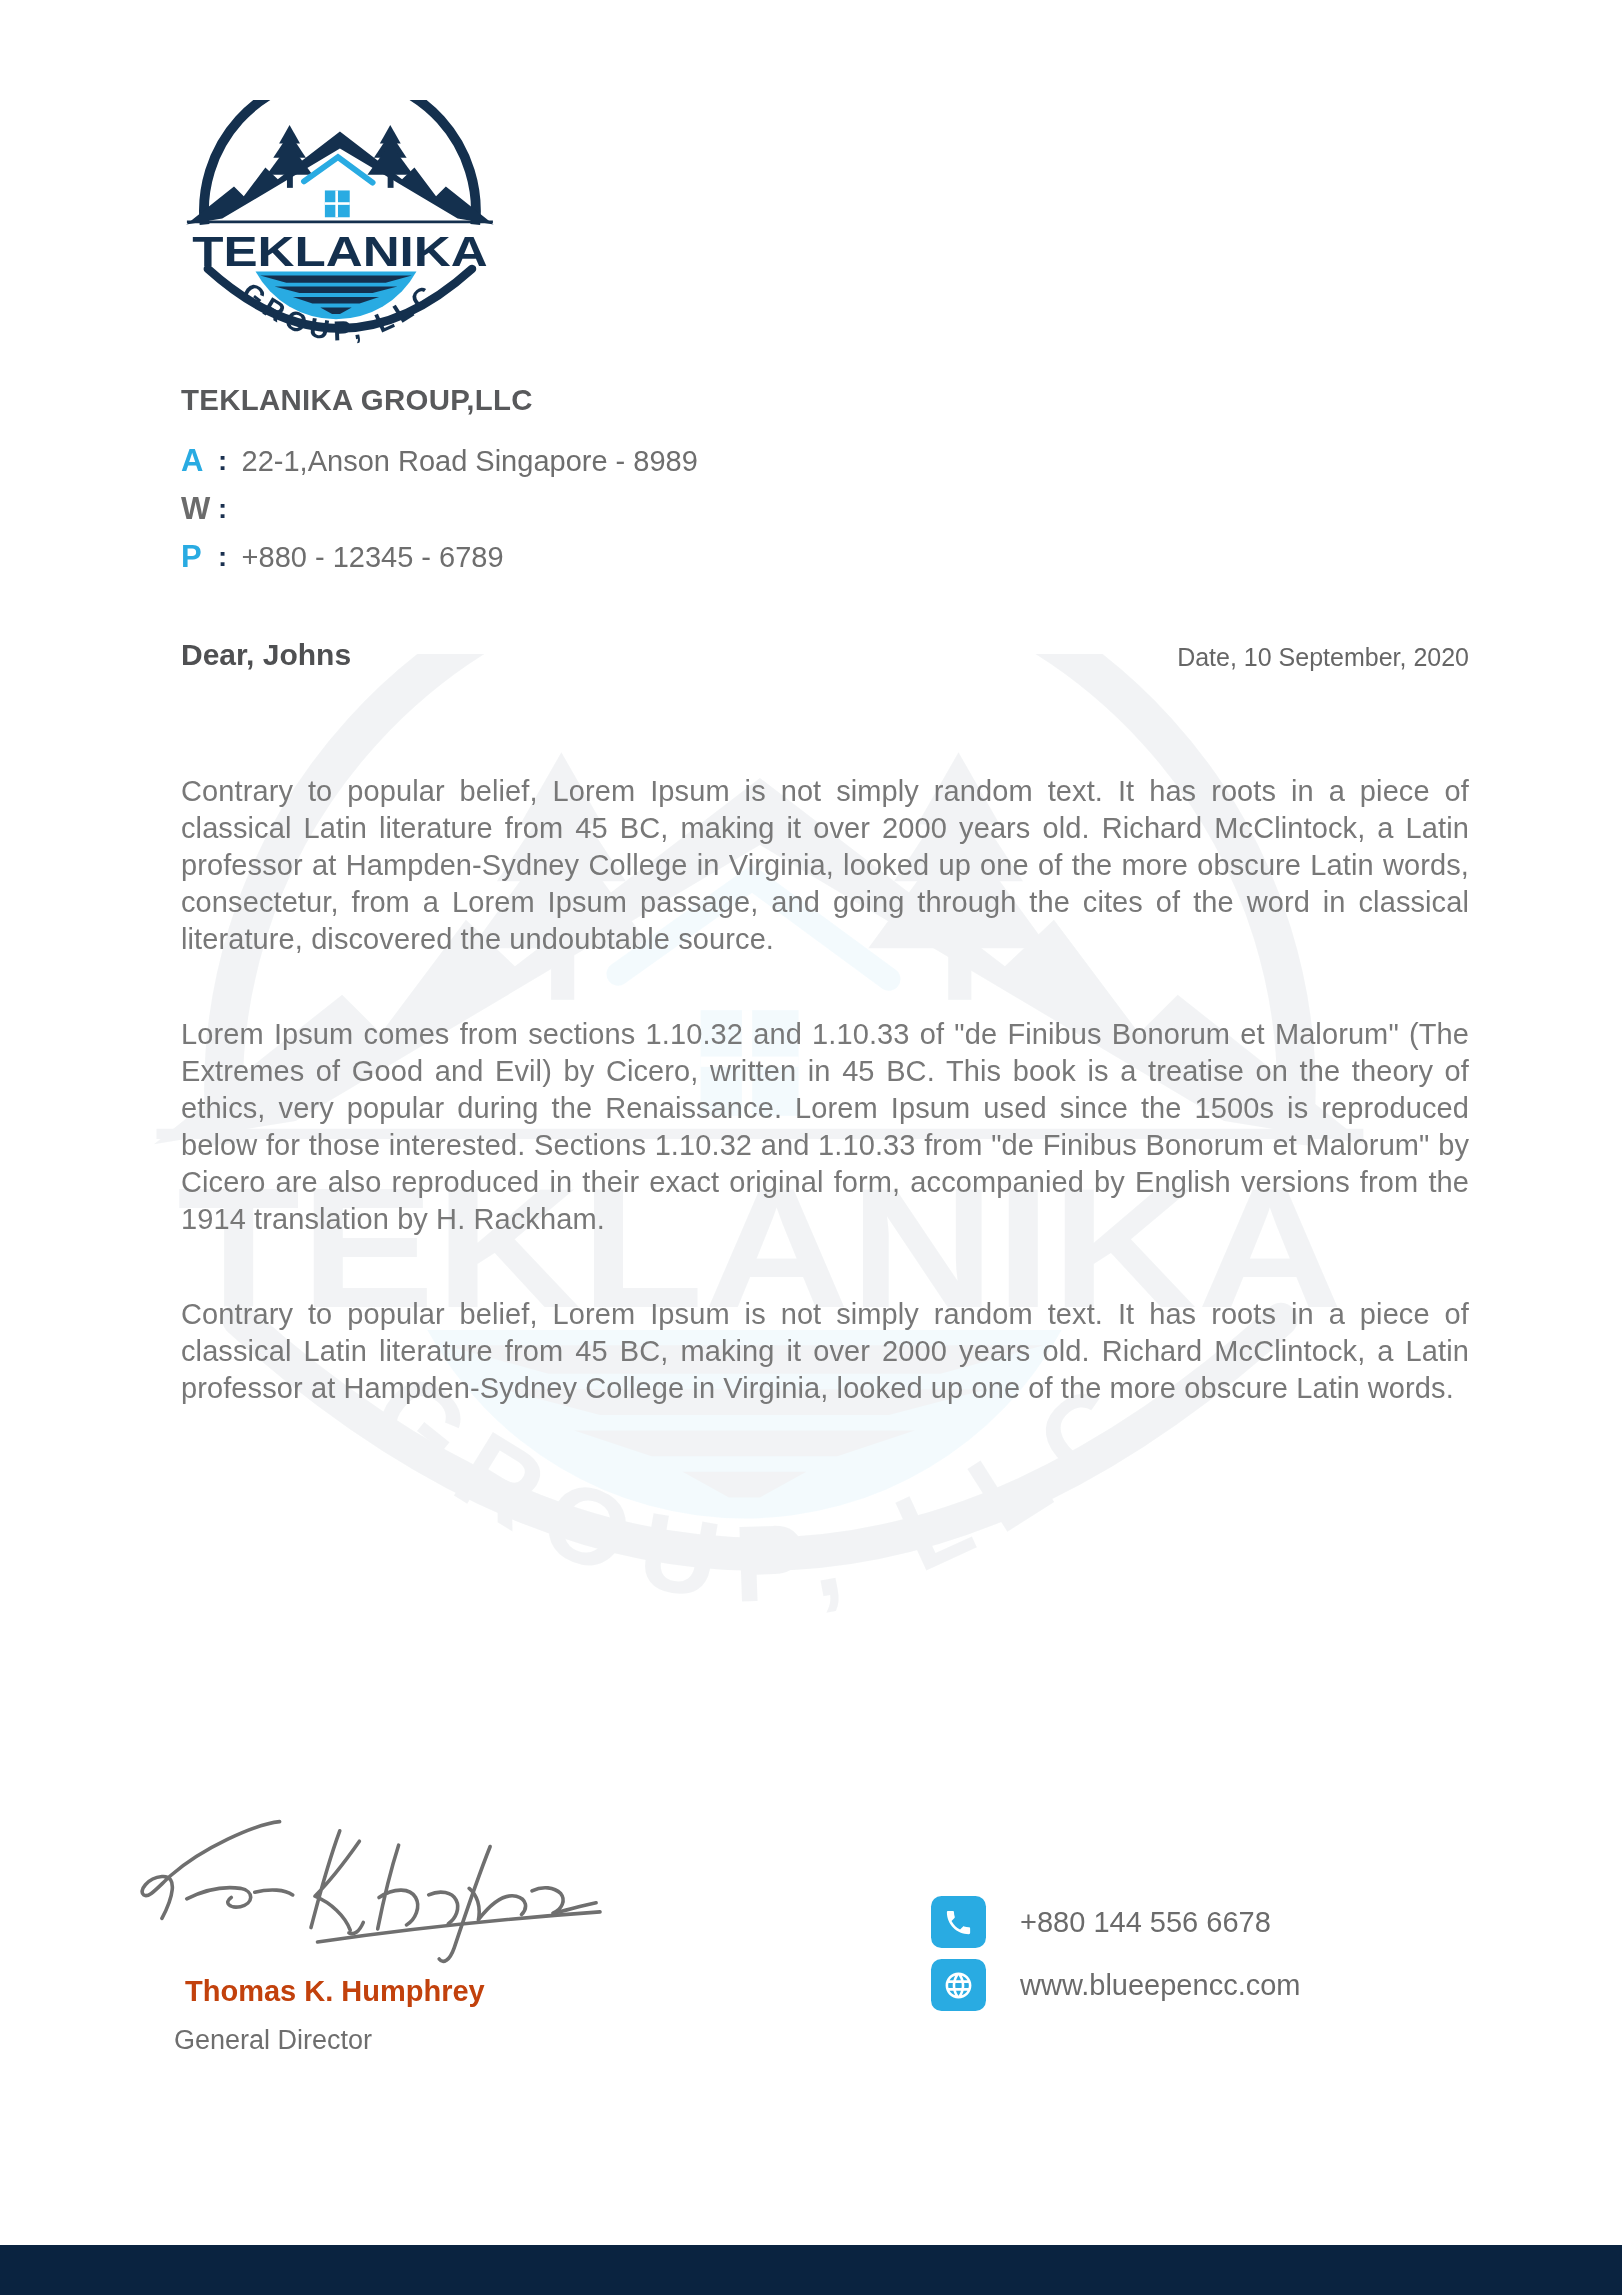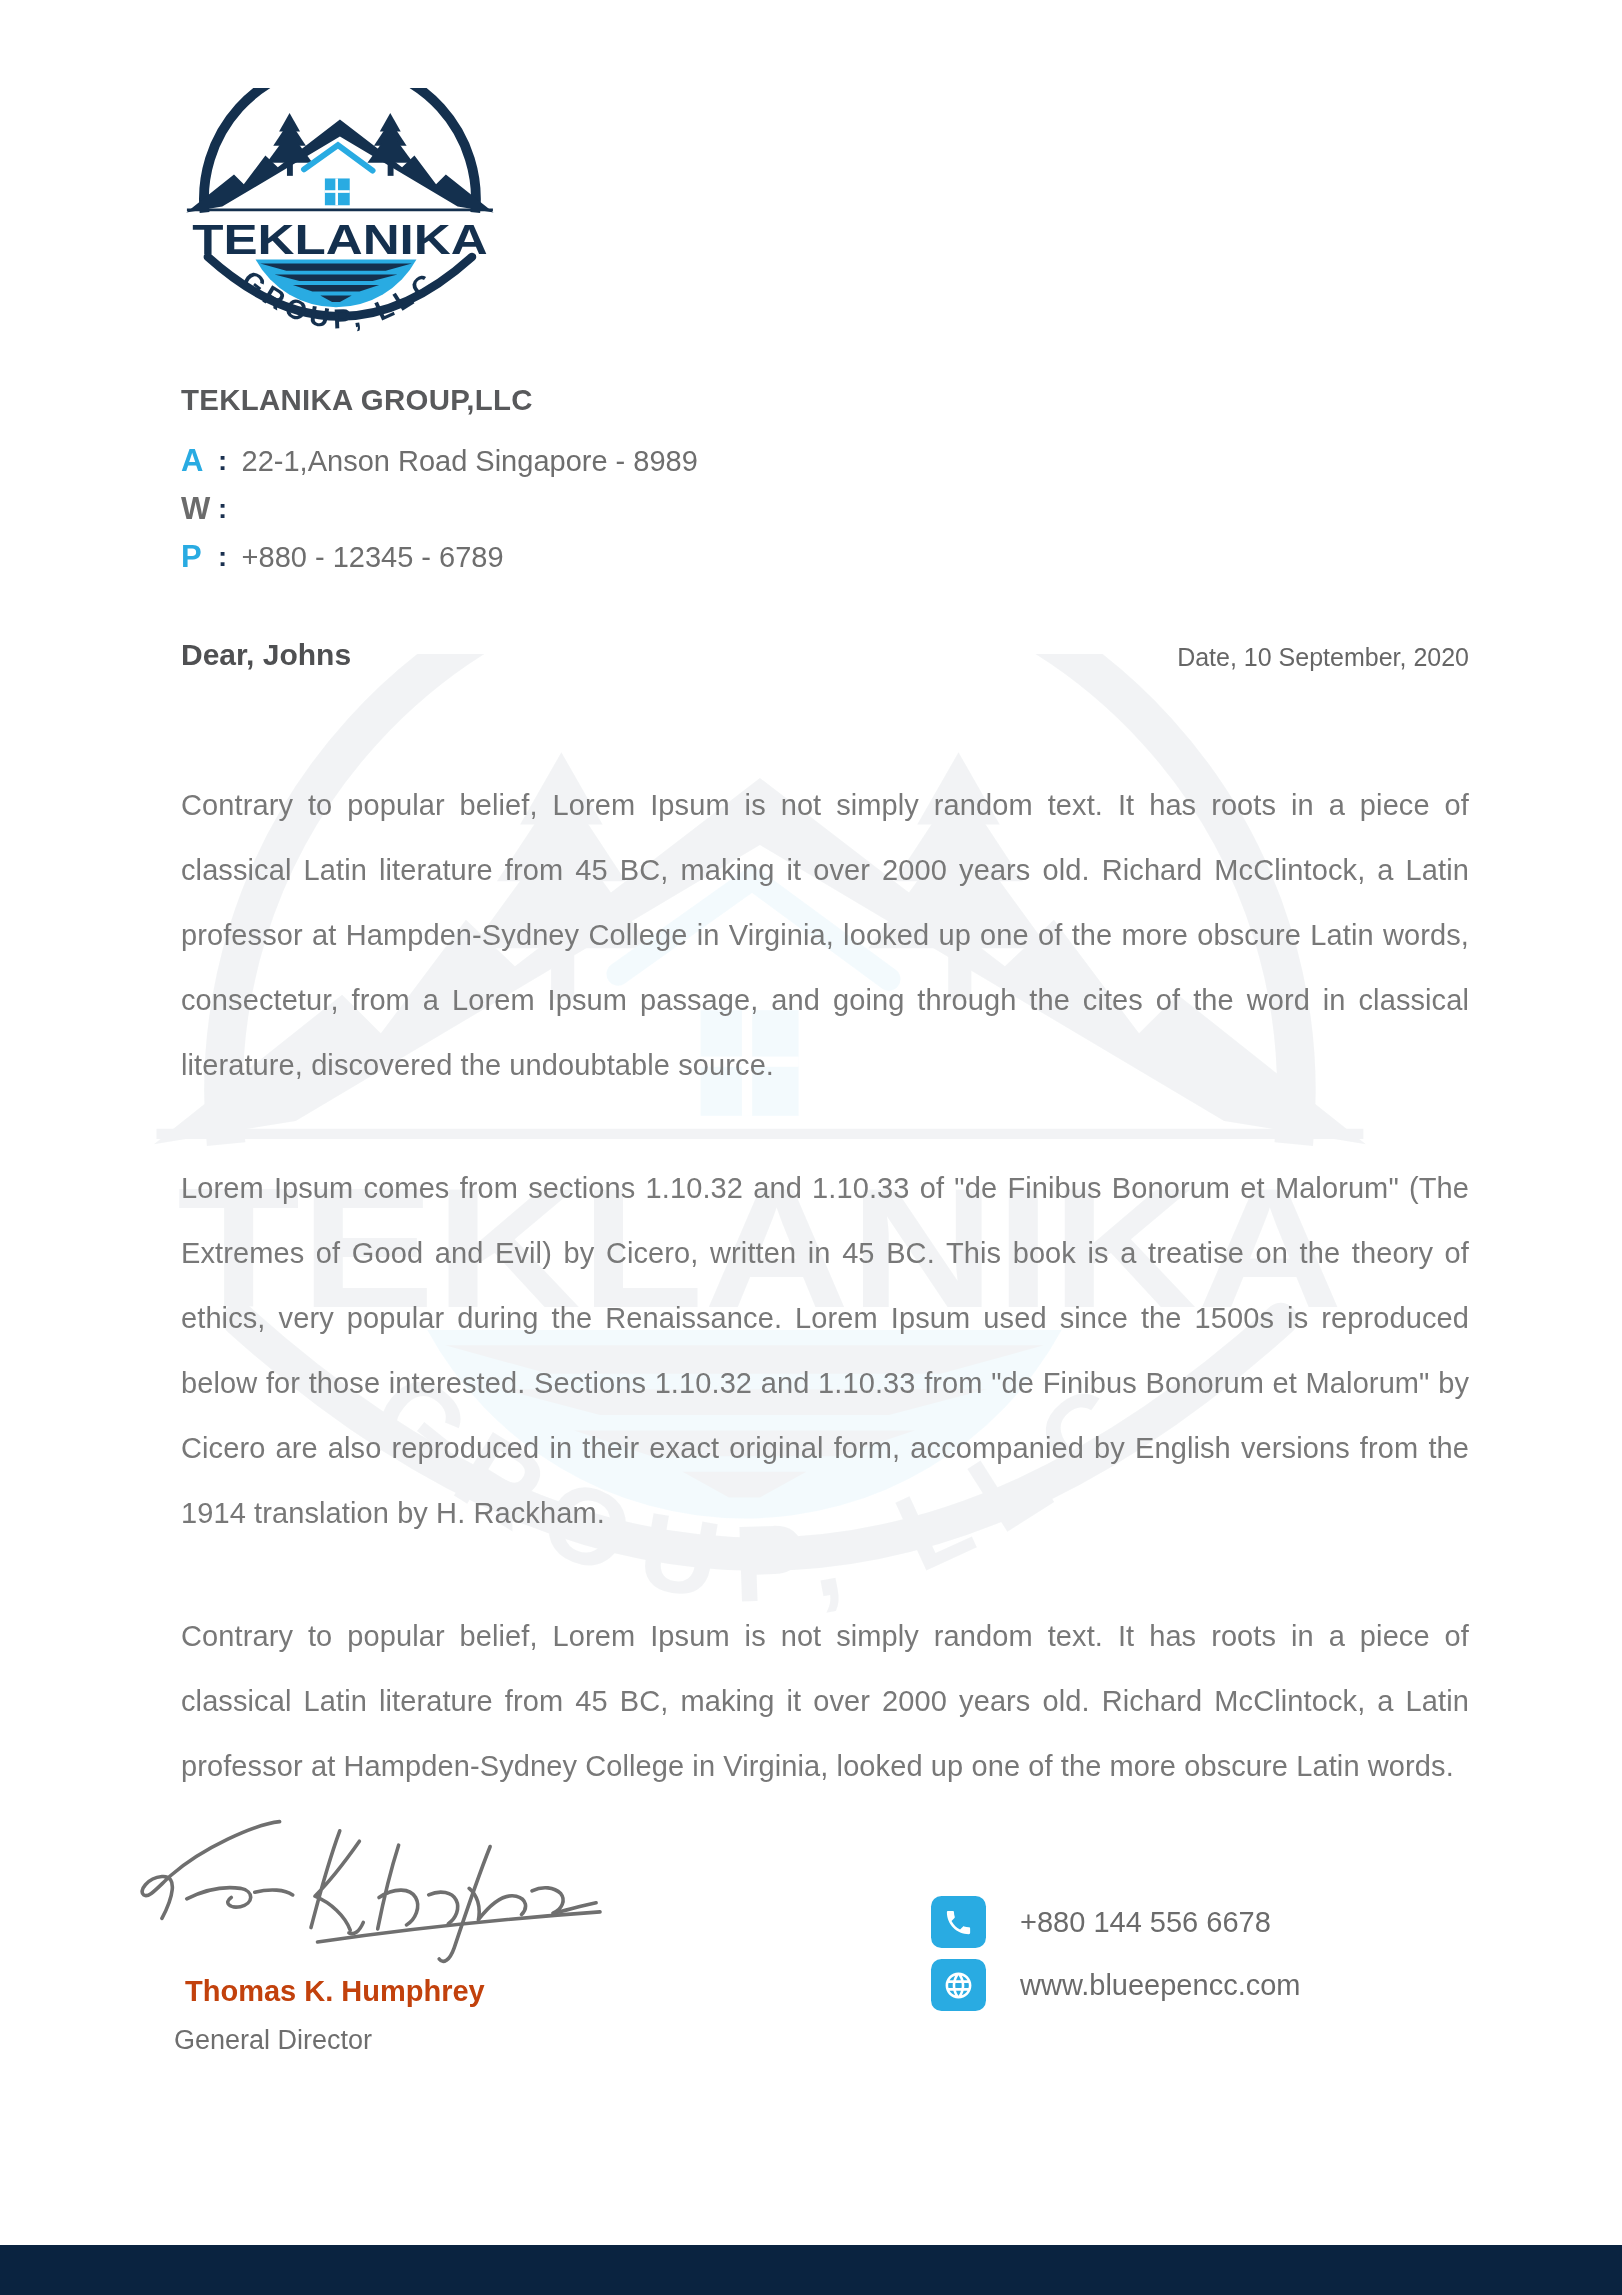--- a/index.html
+++ b/index.html
@@ -4,21 +4,21 @@
 <style>
   html,body{margin:0;padding:0;background:#ffffff;}
   .page{
     position:relative;
     width:1623px;height:2295px;
     background:#ffffff;
     overflow:hidden;
     font-family:"Liberation Sans", sans-serif;
   }
   
-  .logo-box{position:absolute;left:183px;top:88px;width:340px;height:262px;}
+  .logo-box{position:absolute;left:183px;top:100px;width:340px;height:262px;}
   .watermark{
     position:absolute;left:141px;top:654px;width:1341px;height:1032px;
     opacity:0.05;pointer-events:none;
   }
   .logo-box svg,.watermark svg{width:100%;height:100%;display:block;}
   
   .company-heading{
     position:absolute;left:181px;top:383px;
     font-size:29.4px;font-weight:bold;color:#58595B;letter-spacing:0.3px;
   }
@@ -33,21 +33,21 @@
     position:absolute;left:181px;top:638px;
     font-size:30px;font-weight:bold;color:#4F5052;
   }
   .letter-date{
     position:absolute;right:154px;top:643px;
     font-size:25px;color:#666666;
   }
   
   .letter-body{
     position:absolute;left:181px;top:773px;width:1288px;
-    font-size:29px;line-height:65px;color:#787878;
+    font-size:29px;line-height:37px;color:#787878;
     text-align:justify;letter-spacing:0.1px;
   }
   .letter-body p{margin:0 0 58px 0;}
   
   .signature-svg{position:absolute;left:124px;top:1807px;width:510px;height:164px;}
   .signer-name{
     position:absolute;left:185px;top:1975px;
     font-size:29px;font-weight:bold;color:#c2410c;
   }
   .signer-title{

